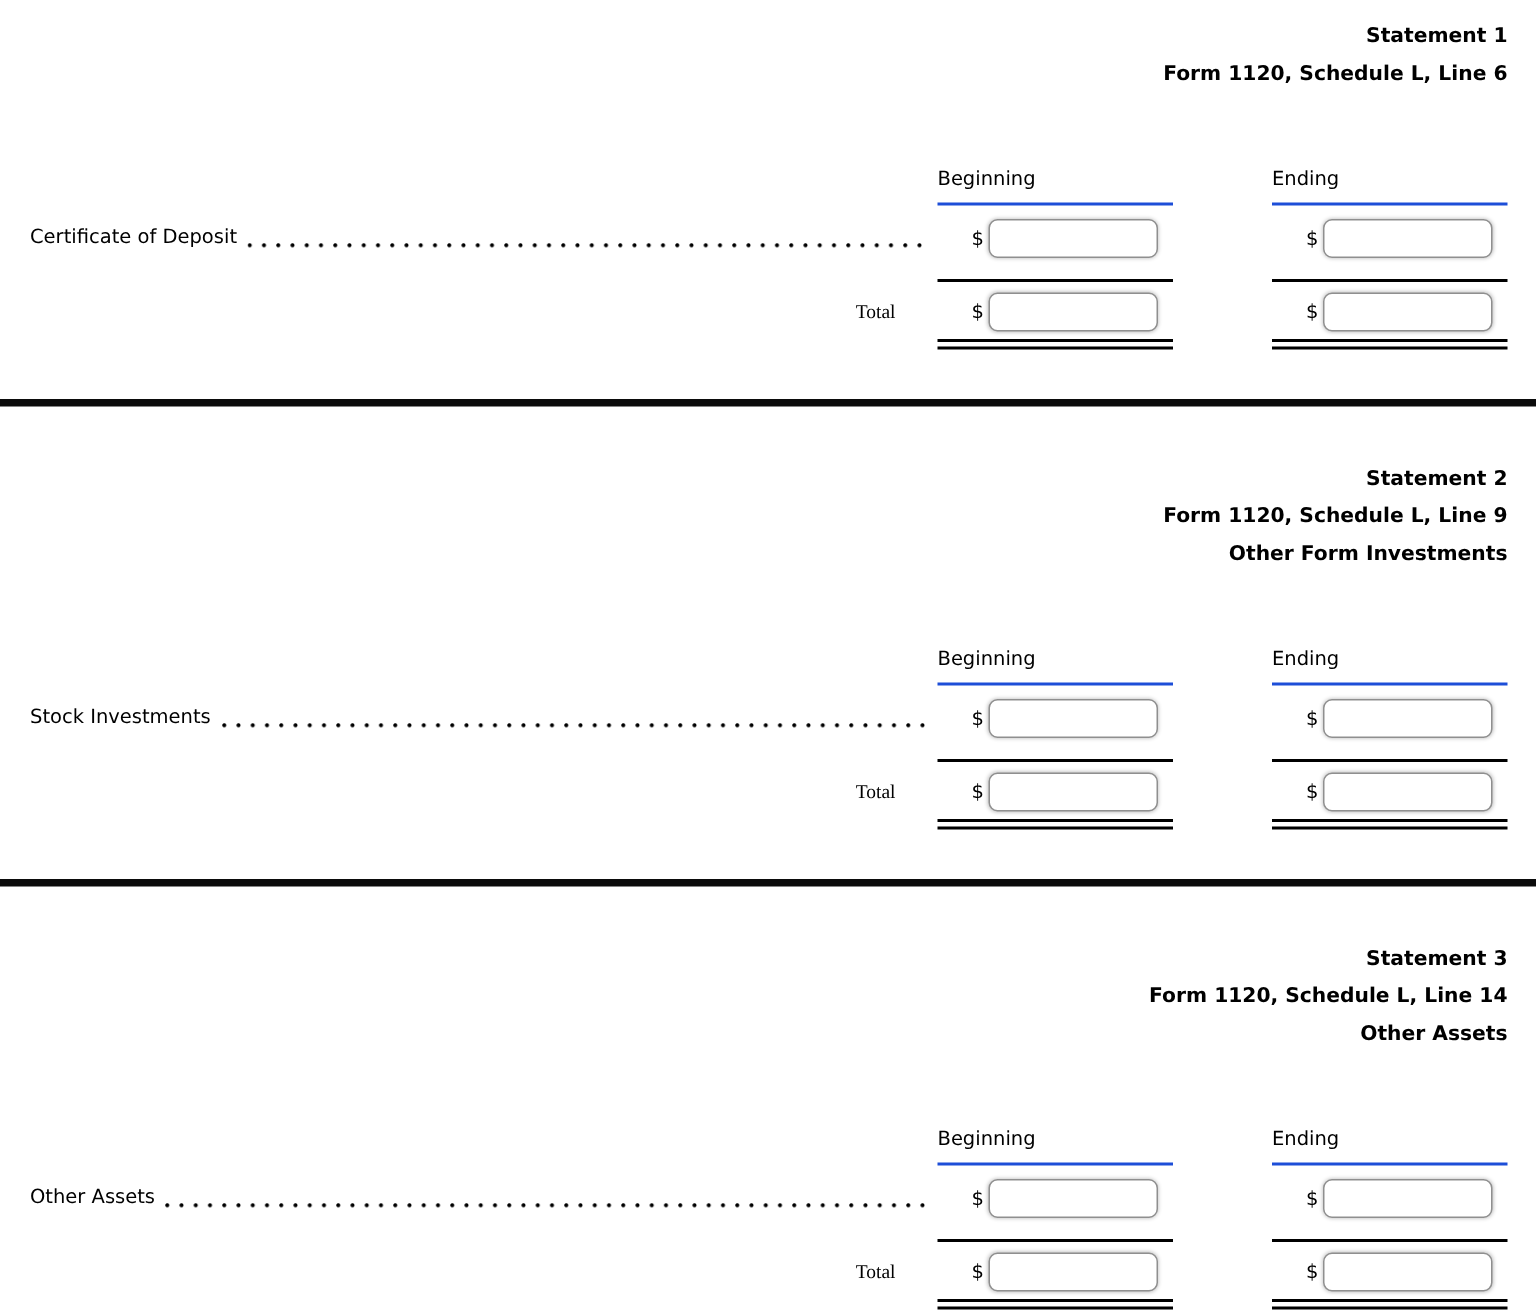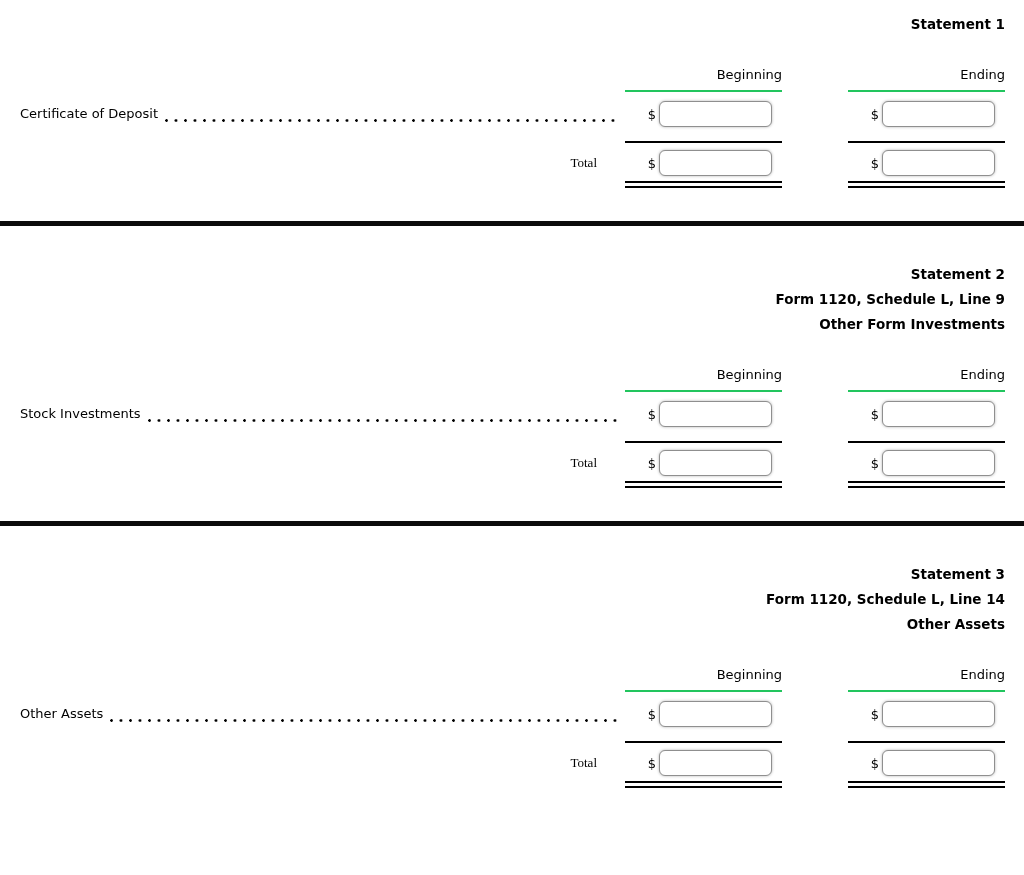--- a/index.html
+++ b/index.html
@@ -26,33 +26,34 @@
 
   .grid {
     display: grid;
     grid-template-columns: 1fr 157px 66px 157px;
     align-items: center;
   }
 
   
   .colhead-row { align-items: end; }
   .colhead {
-    text-align: right;
+    text-align: left;
     font-size: 13px;
     line-height: 16px;
     padding-bottom: 7px;
-    border-bottom: 2px solid #22c55e;
+    border-bottom: 2px solid #1d4ed8;
+    margin-top: 20px;
   }
 
   
   .rows { margin-top: 9px; }
   .item-row { margin-bottom: 14px; }
   .label-cell {
     display: flex;
-    align-items: flex-end;
+    align-items: center;
     font-size: 13px;
     line-height: 16px;
     min-width: 0;
   }
   .row-label { white-space: nowrap; }
   .leader {
     flex: 1;
     height: 3px;
     margin: 9px 8px 0 7px;
     background-image: radial-gradient(circle at 1.5px 1.5px, #000 1.05px, rgba(0,0,0,0) 1.6px);
@@ -105,20 +106,21 @@
   }
 </style>
 </head>
 <body>
 
 <div class="page">
 
   <section class="statement">
     <div class="stmt-header">
       <div>Statement 1</div>
+      <div>Form 1120, Schedule L, Line 6</div>
     </div>
 
     <div class="grid colhead-row">
       <div class="label-cell"></div>
       <div class="colhead">
         <span>Beginning</span>
       </div>
       <div class="gap-cell"></div>
       <div class="colhead">
         <span>Ending</span>

